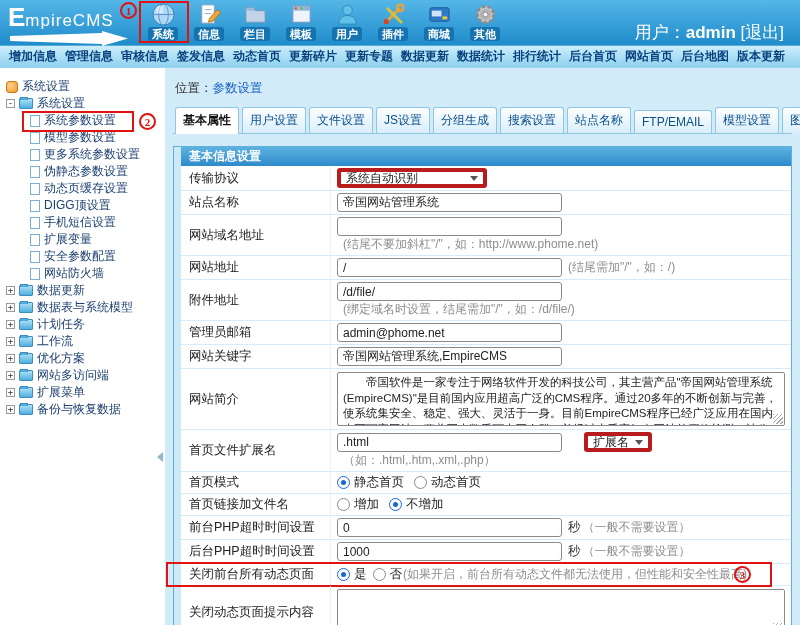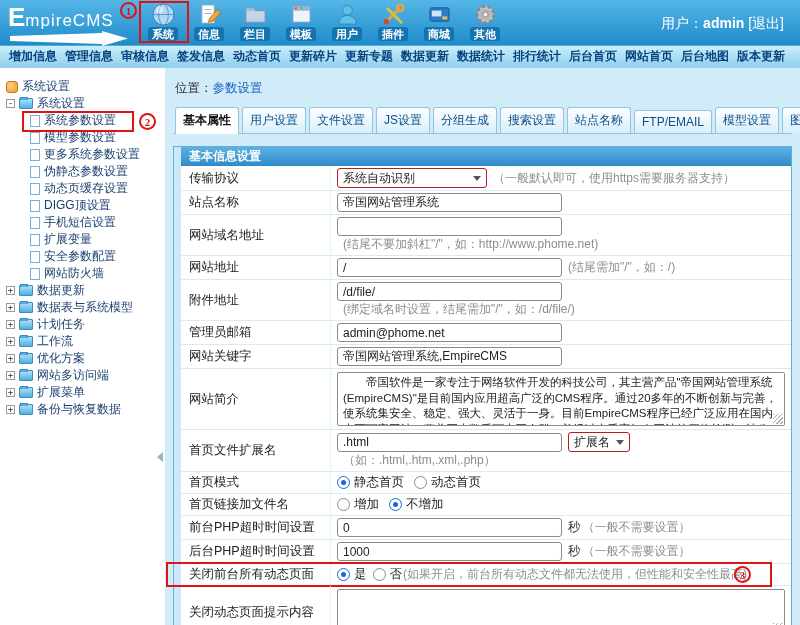--- a/index.html
+++ b/index.html
@@ -10,21 +10,21 @@
 
 .hdr{height:45px;background:linear-gradient(#55b6e7,#1f8ccb);position:relative}
 .logo{position:absolute;left:8px;top:2px;color:#fff;white-space:nowrap}
 .logo .e{font-size:26px;font-weight:bold}
 .logo .rest{font-size:17px;font-weight:normal;letter-spacing:1px}
 .logo svg{display:block;margin-top:-2px}
 .nav{position:absolute;left:140px;top:0;display:flex}
 .nitem{width:46px;display:flex;flex-direction:column;align-items:center;padding-top:2px;cursor:pointer}
 .nitem .ic{width:25px;height:25px;flex:none}
 .nitem .nl{margin-top:0;font-size:11px;font-weight:bold;color:#fff;background:#1573b0;border-radius:3px;padding:0 4px;line-height:14px;white-space:nowrap}
-.userbox{position:absolute;right:16px;top:15px;color:#fff;font-size:14px}
+.userbox{position:absolute;right:16px;top:21px;color:#fff;font-size:17px}
 .userbox b{font-weight:bold}
 .userbox .lo{cursor:pointer}
 
 
 .tbar{height:23px;background:linear-gradient(#cdeefb,#8ed0ef);border-top:1px solid #57a9d6;border-bottom:1px solid #9fd4ee;display:flex;align-items:center;padding-left:9px;gap:8px;font-size:12px;font-weight:bold;color:#06427e}
 .tbar span{cursor:pointer;white-space:nowrap}
 
 
 .bodyrow{display:flex;height:557px}
 .side{width:165px;background:#fff;padding:10px 0 0 6px;font-size:12px;color:#1c4070;position:relative;flex:none}
@@ -46,21 +46,21 @@
 
 .panel{margin-top:12px;border:1px solid #5fb0da;background:#fff}
 .panel-inner{border-left:7px solid #cde9f7}
 .sechead{height:19px;background:linear-gradient(#5db2e0,#2e8aca);color:#fff;font-weight:bold;font-size:12px;display:flex;align-items:center;padding-left:8px}
 .frow{display:flex;border-bottom:1px solid #d4ecf9;font-size:12.5px;color:#222;align-items:center;position:relative}
 .flabel{width:150px;flex:none;align-self:stretch;display:flex;align-items:center;padding:2px 4px 2px 8px;border-right:1px solid #e4f4fc}
 .ffield{flex:1;padding:2px 6px;display:flex;align-items:center;flex-wrap:wrap;min-width:0}
 .txt{height:19px;border:1px solid #8a8a8a;border-radius:3px;padding:0 5px;font-size:12px;width:225px;font-family:inherit;color:#222;background:#fff}
 .note{color:#8d8d8d;font-size:12px;margin-left:6px;white-space:nowrap;overflow:hidden}
 .unit{color:#333;font-size:12.5px;margin-left:6px}
-.sel{display:inline-flex;align-items:center;justify-content:space-between;border:1px solid #b91c1c;border-radius:3px;background:#fff;height:20px;padding:0 5px;font-size:12px;color:#222;cursor:pointer}
+.sel{display:inline-flex;align-items:center;justify-content:space-between;border:4px solid #b91c1c;border-radius:3px;background:#fff;height:20px;padding:0 5px;font-size:12px;color:#222;cursor:pointer}
 .sel .ar{width:0;height:0;border-left:4px solid transparent;border-right:4px solid transparent;border-top:5px solid #555;margin-left:6px}
 .ta{border:1px solid #8a8a8a;border-radius:2px;width:460px;font-size:11.5px;line-height:1.35;padding:2px 5px;color:#222;background:#fff;position:relative;overflow:hidden;font-family:inherit}
 .ta .grip{position:absolute;right:1px;bottom:1px;width:10px;height:10px;background:repeating-linear-gradient(135deg,#aaa 0 1px,transparent 1px 3px)}
 .rad{width:13px;height:13px;border:1px solid #8a8a8a;border-radius:50%;background:#fff;position:relative;flex:none;cursor:pointer}
 .rad.on{border-color:#1766d8}
 .rad.on::after{content:"";position:absolute;left:3px;top:3px;width:5px;height:5px;border-radius:50%;background:#1766d8}
 .raditem{display:inline-flex;align-items:center;gap:4px;margin-right:10px}
 
 
 .circn{display:inline-flex;align-items:center;justify-content:center;width:17px;height:17px;border:2px solid #e01212;border-radius:50%;color:#e01212;font-weight:bold;font-size:11px;font-family:"Liberation Serif",serif;background:transparent}
@@ -302,21 +302,20 @@
         <div class="panel-inner">
           <div class="sechead">基本信息设置</div>
 
           <div class="frow">
             <div class="flabel">传输协议</div>
             <div class="ffield">
               <span class="sel" style="width:150px">
                   <span>系统自动识别</span>
                   <span class="ar"></span>
                 </span>
-              <span class="note">（一般默认即可，使用https需要服务器支持）</span>
             </div>
           </div>
 
           <div class="frow">
             <div class="flabel">站点名称</div>
             <div class="ffield">
                 <input class="txt" value="帝国网站管理系统" style="">
               </div>
           </div>
 
@@ -362,21 +361,21 @@
             <div class="flabel">网站简介</div>
             <div class="ffield" style="padding:3px 6px">
               <div class="ta" style="height:54px"><span>　　帝国软件是一家专注于网络软件开发的科技公司，其主营产品"帝国网站管理系统(EmpireCMS)"是目前国内应用超高广泛的CMS程序。通过20多年的不断创新与完善，使系统集安全、稳定、强大、灵活于一身。目前EmpireCMS程序已经广泛应用在国内上百万家网站，覆盖国内数千万上网人群，并经过上千家知名网站的严格检测，被称为国内超高安全、超高稳定的开源CMS系统。</span><span class="grip"></span></div>
             </div>
           </div>
 
           <div class="frow">
             <div class="flabel">首页文件扩展名</div>
             <div class="ffield">
               <input class="txt" value=".html" style="">
-              <span class="sel" style="margin-left:6px">
+              <span class="sel" style="margin-left:22px">
                   <span>扩展名</span>
                   <span class="ar"></span>
                 </span>
               <span class="note">（如：.html,.htm,.xml,.php）</span>
             </div>
           </div>
 
           <div class="frow">
             <div class="flabel">首页模式</div>
             <div class="ffield">

